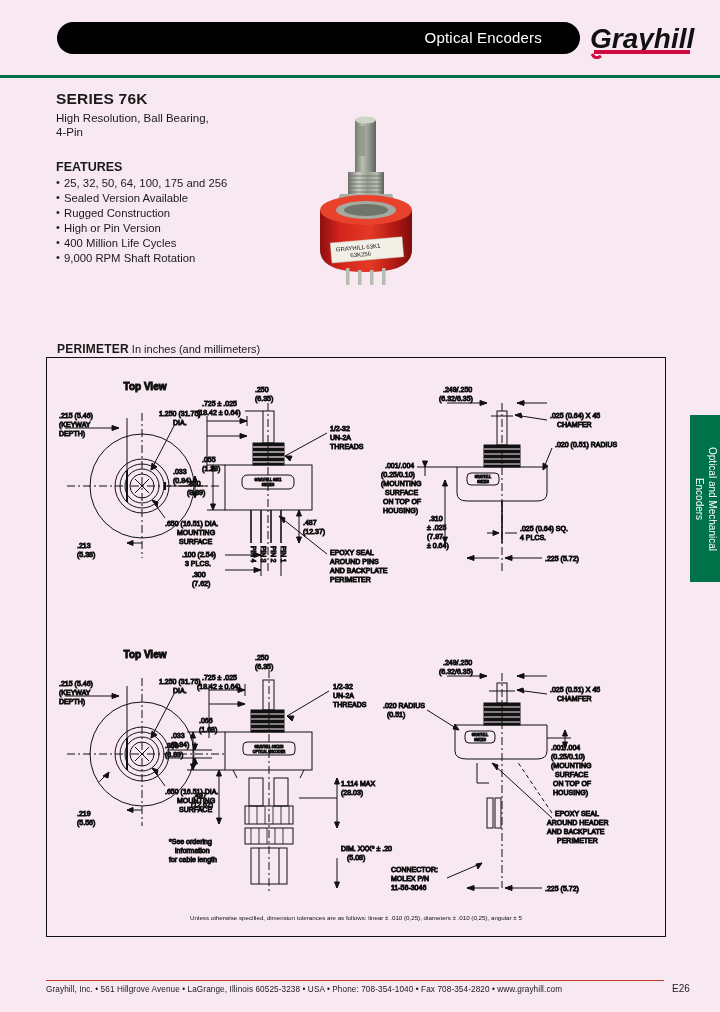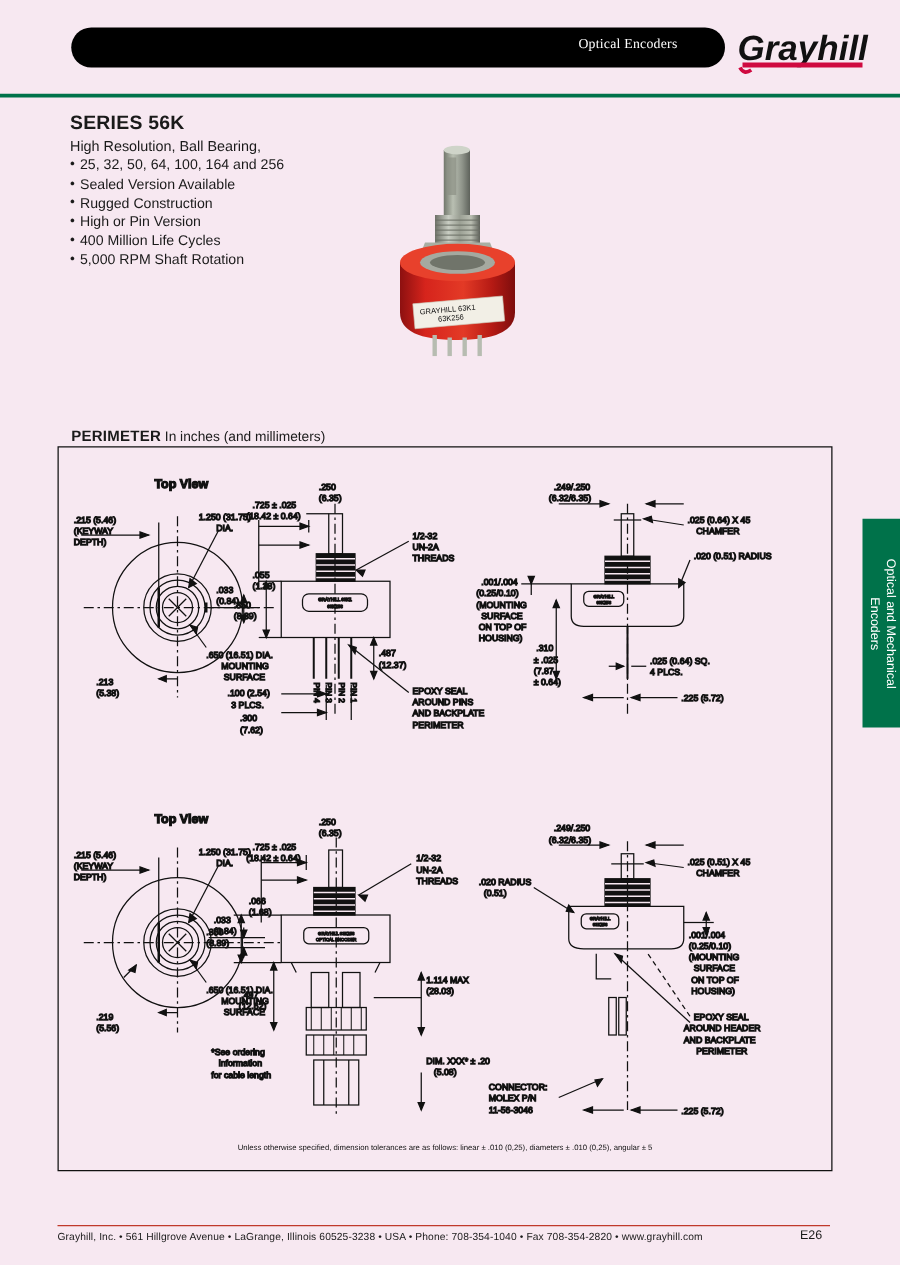--- a/index.html
+++ b/index.html
@@ -29,23 +29,23 @@
     width: 523px;
     height: 32px;
     background: #000000;
     border-radius: 16px;
   }
   .header-bar-title {
     position: absolute;
     right: 38px;
     top: 7px;
     color: #ffffff;
-    font-size: 11px;
+    font-size: 15px;
     letter-spacing: 0.2px;
-    font-family: Liberation Serif, serif;
+    font-family: Liberation Sans, sans-serif;
   }
   .logo {
     position: absolute;
     left: 588px;
     top: -4px;
     width: 120px;
     height: 44px;
   }
   .logo svg { display:block; }
 
@@ -177,21 +177,21 @@
   .footer-text {
     position: absolute;
     left: 46px;
     top: 985px;
     font-size: 8.2px;
     letter-spacing: 0.1px;
     color: #1a1a1a;
   }
   .footer-page {
     position: absolute;
-    left: 640px;
+    left: 672px;
     top: 983px;
     font-size: 10px;
     font-weight: normal;
   }
 
   
   text.d {
     font-family: "Liberation Sans", sans-serif;
     fill: #111;
   }
@@ -209,30 +209,32 @@
         <text class="d" x="2" y="30" font-size="28" font-style="italic" font-weight="bold" fill="#cf0a40">Grayhill</text>
         <rect x="6" y="32" width="96" height="4"></rect>
         <path d="M4 36 q3 6 9 2" stroke="#cf0a40" stroke-width="3" fill="none"></path>
       </g>
     </svg>
   </div>
 </div>
 <div class="green-rule"></div>
 
 <div class="title-block">
-  <div class="series-title">SERIES 56K</div>
+  <div class="series-title">SERIES 76K</div>
   <div class="series-sub">High Resolution, Ball Bearing,</div>
-
+  <div class="series-sub">4-Pin</div>
+
+  <div class="features-head">FEATURES</div>
   <ul class="features-list">
-    <li><span class="bullet">•</span><span>25, 32, 50, 64, 100, 164 and 256</span></li>
+    <li><span class="bullet">•</span><span>25, 32, 50, 64, 100, 175 and 256</span></li>
     <li><span class="bullet">•</span><span>Sealed Version Available</span></li>
     <li><span class="bullet">•</span><span>Rugged Construction</span></li>
     <li><span class="bullet">•</span><span>High or Pin Version</span></li>
     <li><span class="bullet">•</span><span>400 Million Life Cycles</span></li>
-    <li><span class="bullet">•</span><span>5,000 RPM Shaft Rotation</span></li>
+    <li><span class="bullet">•</span><span>9,000 RPM Shaft Rotation</span></li>
   </ul>
 </div>
 
 <div class="photo">
   <svg viewBox="0 0 170 185" width="170" height="185" aria-hidden="true">
     <defs>
       <linearGradient id="bodyg" x1="0" y1="0" x2="1" y2="0">
         <stop offset="0" stop-color="#8d1010"></stop>
         <stop offset="0.22" stop-color="#d6241c"></stop>
         <stop offset="0.55" stop-color="#e33a26"></stop>

